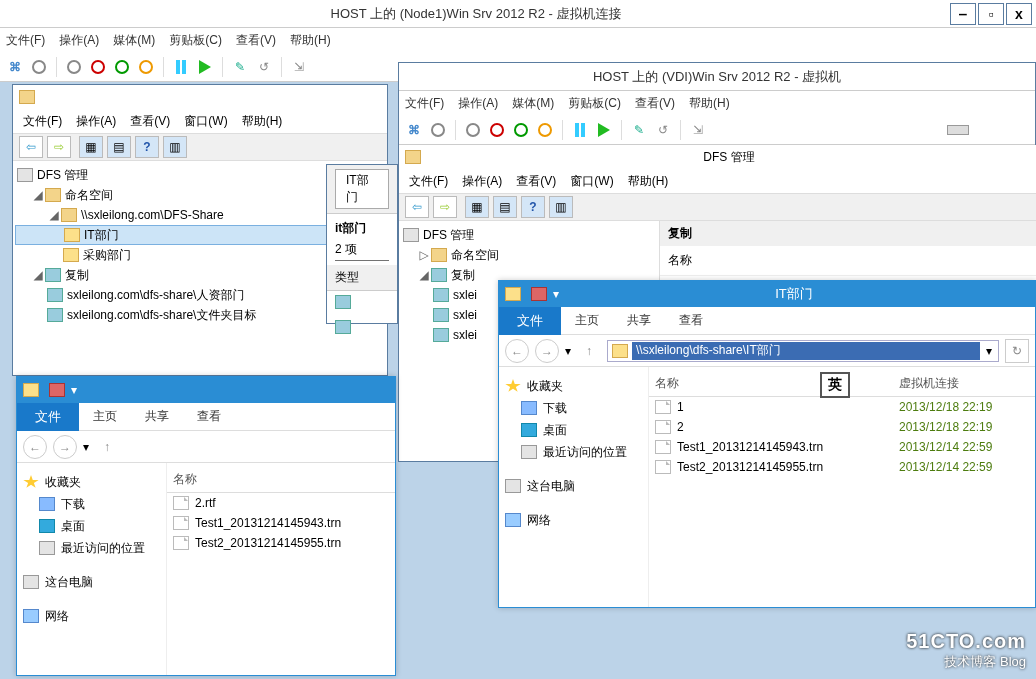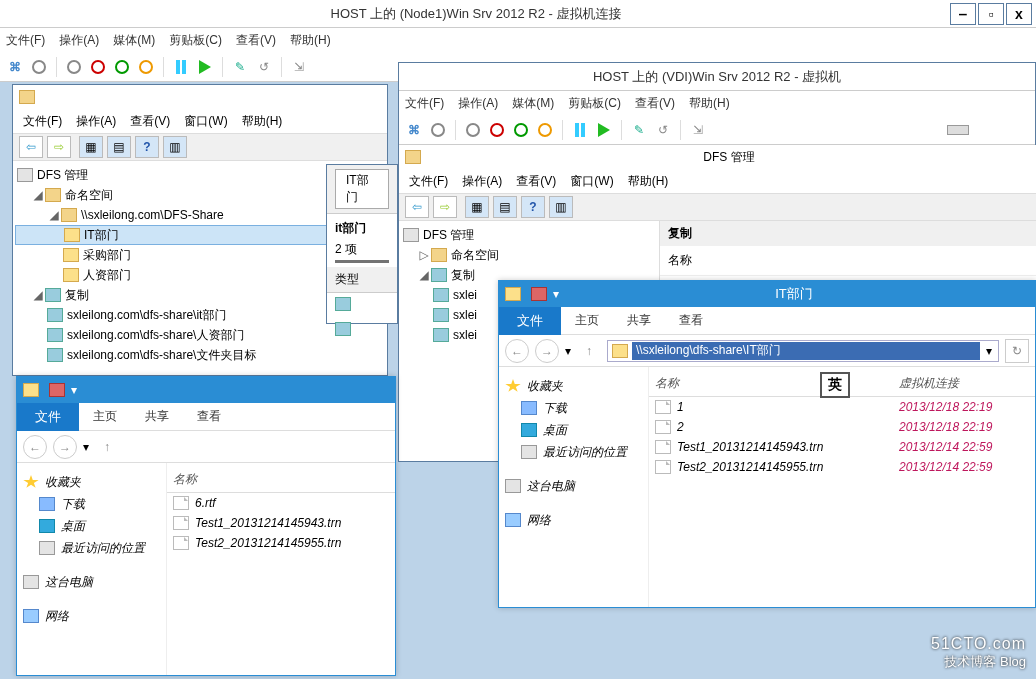--- a/index.html
+++ b/index.html
@@ -55,53 +55,53 @@
 .exp-titlebar .ico { width:16px; height:14px; background:#fce08a; border:1px solid #d4a94e; margin-right:4px; }
 .exp-titlebar .title { flex:1; text-align:center; color:#fff; font-size:13px; }
 .exp-ribbon { display:flex; align-items:center; height:28px; background:#fff; border-bottom:1px solid #ddd; }
 .exp-ribbon .file-tab { background:#1979ca; color:#fff; padding:5px 18px; font-size:13px; }
 .exp-ribbon .tab { padding:5px 14px; color:#333; cursor:pointer; }
 .exp-nav { display:flex; align-items:center; height:32px; padding:0 6px; gap:6px; border-bottom:1px solid #ddd; }
 .exp-nav .navbtn { width:24px; height:24px; border:1px solid #ccc; border-radius:12px; display:flex; align-items:center; justify-content:center; cursor:pointer; color:#888; }
 .exp-nav .addr { flex:1; display:flex; align-items:center; border:1px solid #aac; height:22px; }
 .exp-nav .addr .ico { width:16px; height:14px; background:#fce08a; border:1px solid #d4a94e; margin:0 4px; }
 .exp-nav .addr input { flex:1; border:none; outline:none; height:18px; background:#3b6cb3; color:#fff; padding:0 4px; }
-.exp-body { display:flex; height:calc(100% - 86px);font-style:italic; }
+.exp-body { display:flex; height:calc(100% - 86px); }
 .exp-side { width:150px; padding:8px 6px; border-right:1px solid #eee; overflow:auto; }
 .side-group { margin-bottom:12px; }
 .side-item { display:flex; align-items:center; height:22px; cursor:pointer; }
 .side-item .exp-i { width:16px; height:14px; margin-right:6px; display:inline-block; }
 .i-star { background:#fc3; clip-path: polygon(50% 0,61% 35%,98% 35%,68% 57%,79% 91%,50% 70%,21% 91%,32% 57%,2% 35%,39% 35%); }
 .i-dl { background:#8bf; border:1px solid #58c; }
 .i-desk { background:#3ad; border:1px solid #18a; }
 .i-recent { background:#e4e4e4; border:1px solid #999; }
 .i-pc { background:#e4e4e4; border:1px solid #999; }
 .i-net { background:#9cf; border:1px solid #58c; }
 .exp-list { flex:1; padding:4px 0; overflow:auto; }
 .list-head { display:flex; border-bottom:1px solid #ddd; padding:0 6px; color:#555; }
 .list-head .col-n { flex:1; padding:4px 0; }
 .list-head .col-d { width:130px; padding:4px 0; }
 .file-row { display:flex; align-items:center; height:20px; padding:0 6px; cursor:pointer; }
 .file-row .fi { width:16px; height:14px; margin-right:6px; background:#fff; border:1px solid #bbb; position:relative; }
 .file-row .fi::after { content:""; position:absolute; right:0; top:0; border-top:4px solid #fff; border-left:4px solid #bbb; }
 .file-row .fn { flex:1; }
-.file-row .fd { width:130px; color:#be185d; }
+.file-row .fd { width:130px; color:#4d7c0f; }
 
 
 .dfs-panel { position:absolute; background:#fff; border:1px solid #5a7ca0; }
 .dfs-panel .hdr { background:#f0f0f0; padding:4px 8px; border-bottom:1px solid #ccc; }
 .dfs-panel .tab-s { display:inline-block; padding:2px 10px; border:1px solid #aaa; background:#fff; }
 .dfs-panel .body { padding:4px 8px; }
 
 
 .ime-badge { position:absolute; border:2px solid #555; background:#fff; padding:2px 6px; font-weight:bold; font-size:14px; }
 
 
 .watermark { position:absolute; right:10px; bottom:8px; color:#fff; text-shadow:0 0 3px #000; text-align:right; }
-.watermark .big { font-size:16px; font-weight:normal; letter-spacing:1px;text-align:center; }
+.watermark .big { font-size:20px; font-weight:bold; letter-spacing:1px;text-align:center; }
 .watermark .sm { font-size:13px; }
 </style>
 </head>
 <body>
 
 <div class="titlebar" style="position:absolute;left:0;top:0;width:1036px;">
   <span class="title">HOST 上的 (Node1)Win Srv 2012 R2 - 虚拟机连接</span>
   <div class="ctrls">
     <div class="ctrl">‒</div>
     <div class="ctrl">▫</div>
@@ -195,49 +195,41 @@
         <span>\\sxleilong.com\DFS-Share</span>
       </div>
     <div class="tree-row ind3 sel">
         <span class="tree-ico folder"></span>
         <span>IT部门</span>
       </div>
     <div class="tree-row ind3">
         <span class="tree-ico folder"></span>
         <span>采购部门</span>
       </div>
-    <div class="tree-row ind3">
-        <span class="tree-ico folder"></span>
-        <span>人资部门</span>
-      </div>
     <div class="tree-row ind1">
         <span class="tree-exp">◢</span>
         <span class="tree-ico rep"></span>
         <span>复制</span>
       </div>
     <div class="tree-row ind2">
         <span class="tree-ico rep"></span>
-        <span>sxleilong.com\dfs-share\it部门</span>
-      </div>
-    <div class="tree-row ind2">
-        <span class="tree-ico rep"></span>
         <span>sxleilong.com\dfs-share\人资部门</span>
       </div>
     <div class="tree-row ind2">
         <span class="tree-ico rep"></span>
         <span>sxleilong.com\dfs-share\文件夹目标</span>
       </div>
   </div>
 </div>
 
 <div class="dfs-panel" style="left:326px; top:164px; width:72px; height:160px;">
   <div class="hdr"><span class="tab-s">IT部门</span></div>
   <div class="body">
     <div style="font-weight:bold;padding:2px 0">it部门</div>
-    <div style="padding:2px 0;border-bottom:3px solid #737373">2 项</div>
+    <div style="padding:2px 0;border-bottom:1px solid #737373">2 项</div>
     <div class="hdr" style="margin:4px -8px 0"><span>类型</span></div>
     <div style="padding:4px 0"><span class="tree-ico rep" style="display:inline-block"></span></div>
     <div style="padding:4px 0"><span class="tree-ico rep" style="display:inline-block"></span></div>
   </div>
 </div>
 
 <div style="position:absolute; left:398px; top:62px; width:638px; height:400px; background:#fff; border:1px solid #5a7ca0;">
   <div class="titlebar" style="position:relative;width:100%;">
     <span class="title">HOST 上的 (VDI)Win Srv 2012 R2 - 虚拟机</span>
   </div>
@@ -405,21 +397,21 @@
             <span>网络</span>
           </div>
       </div>
     </div>
     <div class="exp-list">
       <div class="list-head">
         <div class="col-n">名称</div>
       </div>
       <div class="file-row">
           <span class="fi"></span>
-          <span class="fn">6.rtf</span>
+          <span class="fn">2.rtf</span>
         </div>
       <div class="file-row">
           <span class="fi"></span>
           <span class="fn">Test1_20131214145943.trn</span>
         </div>
       <div class="file-row">
           <span class="fi"></span>
           <span class="fn">Test2_20131214145955.trn</span>
         </div>
     </div>

